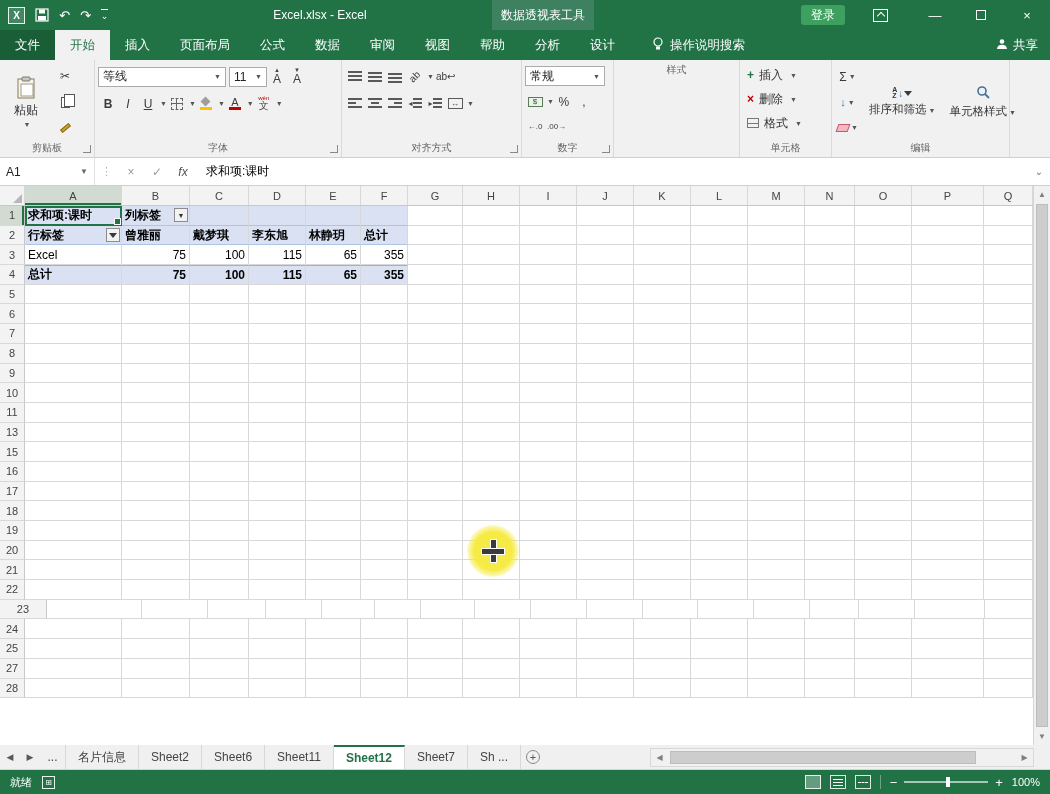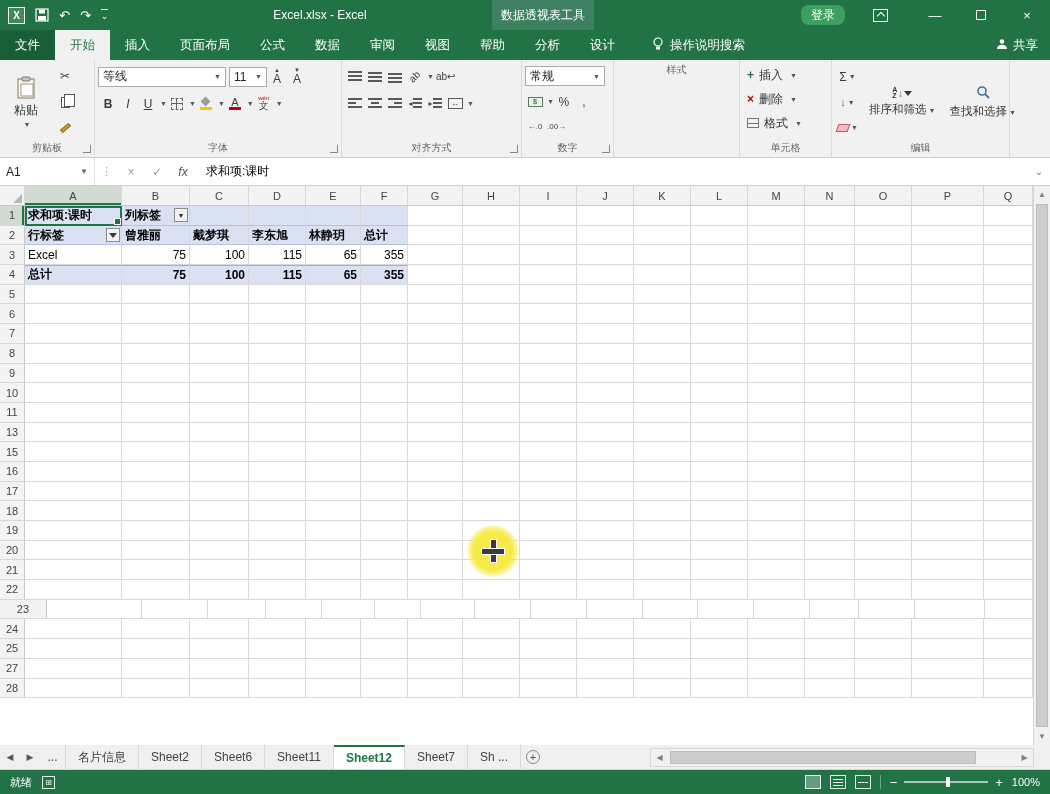--- a/index.html
+++ b/index.html
@@ -9,21 +9,21 @@
 
 
 .titlebar{position:relative;height:30px;background:#217346;color:#fff;font-size:12px}
 .qat{position:absolute;left:8px;top:0;height:30px;display:flex;align-items:center;gap:10px}
 .qicon{color:#fff;font-size:13px;display:flex;align-items:center}
 .applogo{width:17px;height:17px;border:1px solid rgba(255,255,255,.9);display:flex;align-items:center;justify-content:center;font-size:10px;font-weight:bold;background:rgba(255,255,255,.15)}
 .qat-caret{font-size:9px;border-top:1px solid #fff;padding-top:1px}
 .win-title{position:absolute;left:150px;width:340px;text-align:center;line-height:30px;white-space:nowrap}
 .ctx-chunk{position:absolute;left:492px;width:102px;height:30px;line-height:30px;text-align:center;background:#3E8161;color:#fff}
 .tb-right{position:absolute;right:0;top:0;height:30px;display:flex;align-items:center}
-.signin{background:#3EA05E;color:#fff;font-size:12px;height:20px;line-height:20px;padding:0 10px;border-radius:8px;margin-right:28px}
+.signin{background:#3EA05E;color:#fff;font-size:12px;height:20px;line-height:20px;padding:0 10px;border-radius:3px;margin-right:28px}
 .ro-icon{width:15px;height:13px;border:1px solid #fff;position:relative;margin-right:24px}
 .ro-icon::after{content:"";position:absolute;left:4px;top:3px;width:5px;height:5px;border-left:1px solid #fff;border-top:1px solid #fff;transform:rotate(45deg)}
 .wbtn{width:46px;height:30px;display:flex;align-items:center;justify-content:center;font-size:13px;color:#fff}
 .maxbox{width:10px;height:10px;border:1px solid #fff}
 
 
 .tabrow{height:30px;background:#217346;display:flex;align-items:stretch;font-size:12.5px}
 .tab{line-height:30px;padding:0 15px;color:#fff;white-space:nowrap}
 .tab.file{background:#1A5E38}
 .tab.active{background:#F1F1F1;color:#217346}
@@ -447,21 +447,21 @@
               <span class="sortarr">↓</span>
               <span class="funnel"></span>
             </span>
           <span><span>排序和筛选</span><span class="ca">▼</span></span>
         </div>
         <div class="ed-big">
           <span><svg width="14" height="14" viewBox="0 0 14 14">
                 <circle cx="6" cy="6" r="4" fill="none" stroke="#41719C" stroke-width="1.6"></circle>
                 <line x1="9" y1="9" x2="13" y2="13" stroke="#41719C" stroke-width="1.8"></line>
               </svg></span>
-          <span><span>查找和选择</span><span class="ca">▼</span></span>
+          <span><span>单元格样式</span><span class="ca">▼</span></span>
         </div>
       </div>
       <div class="rg-label">编辑</div>
     </div>
 
     <div style="flex:1"></div>
   </div>
 
   <div class="fbar">
     <div class="namebox">

